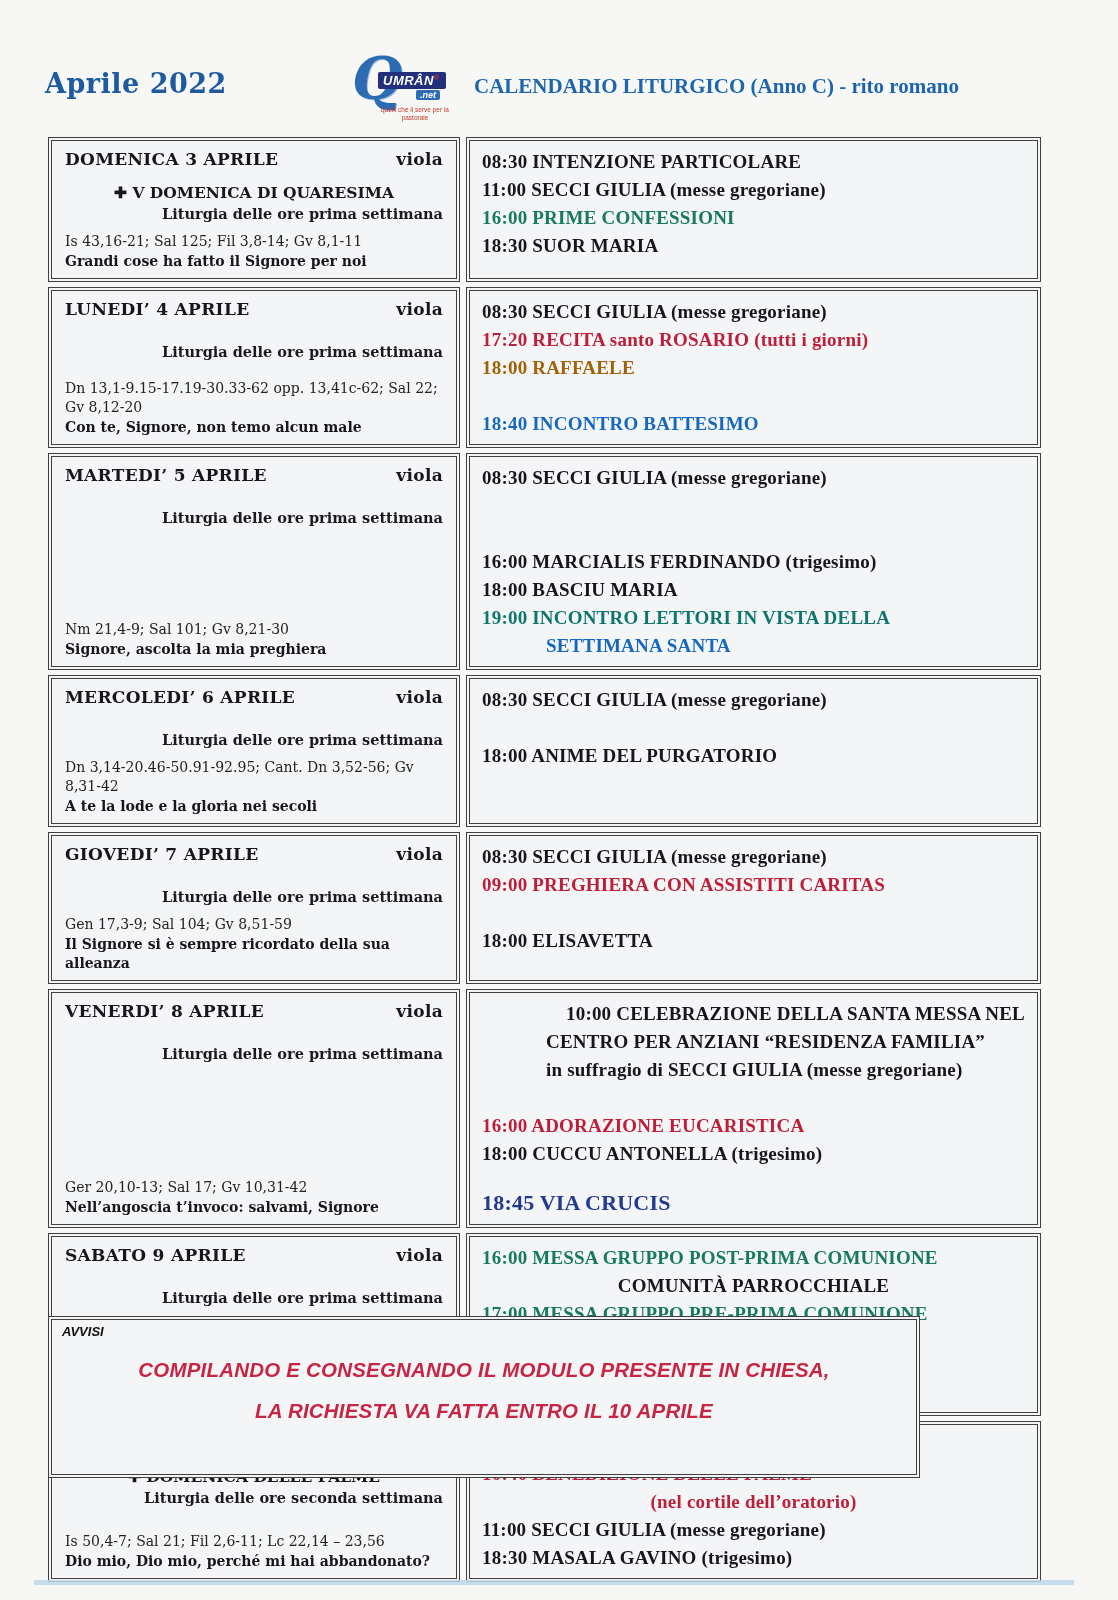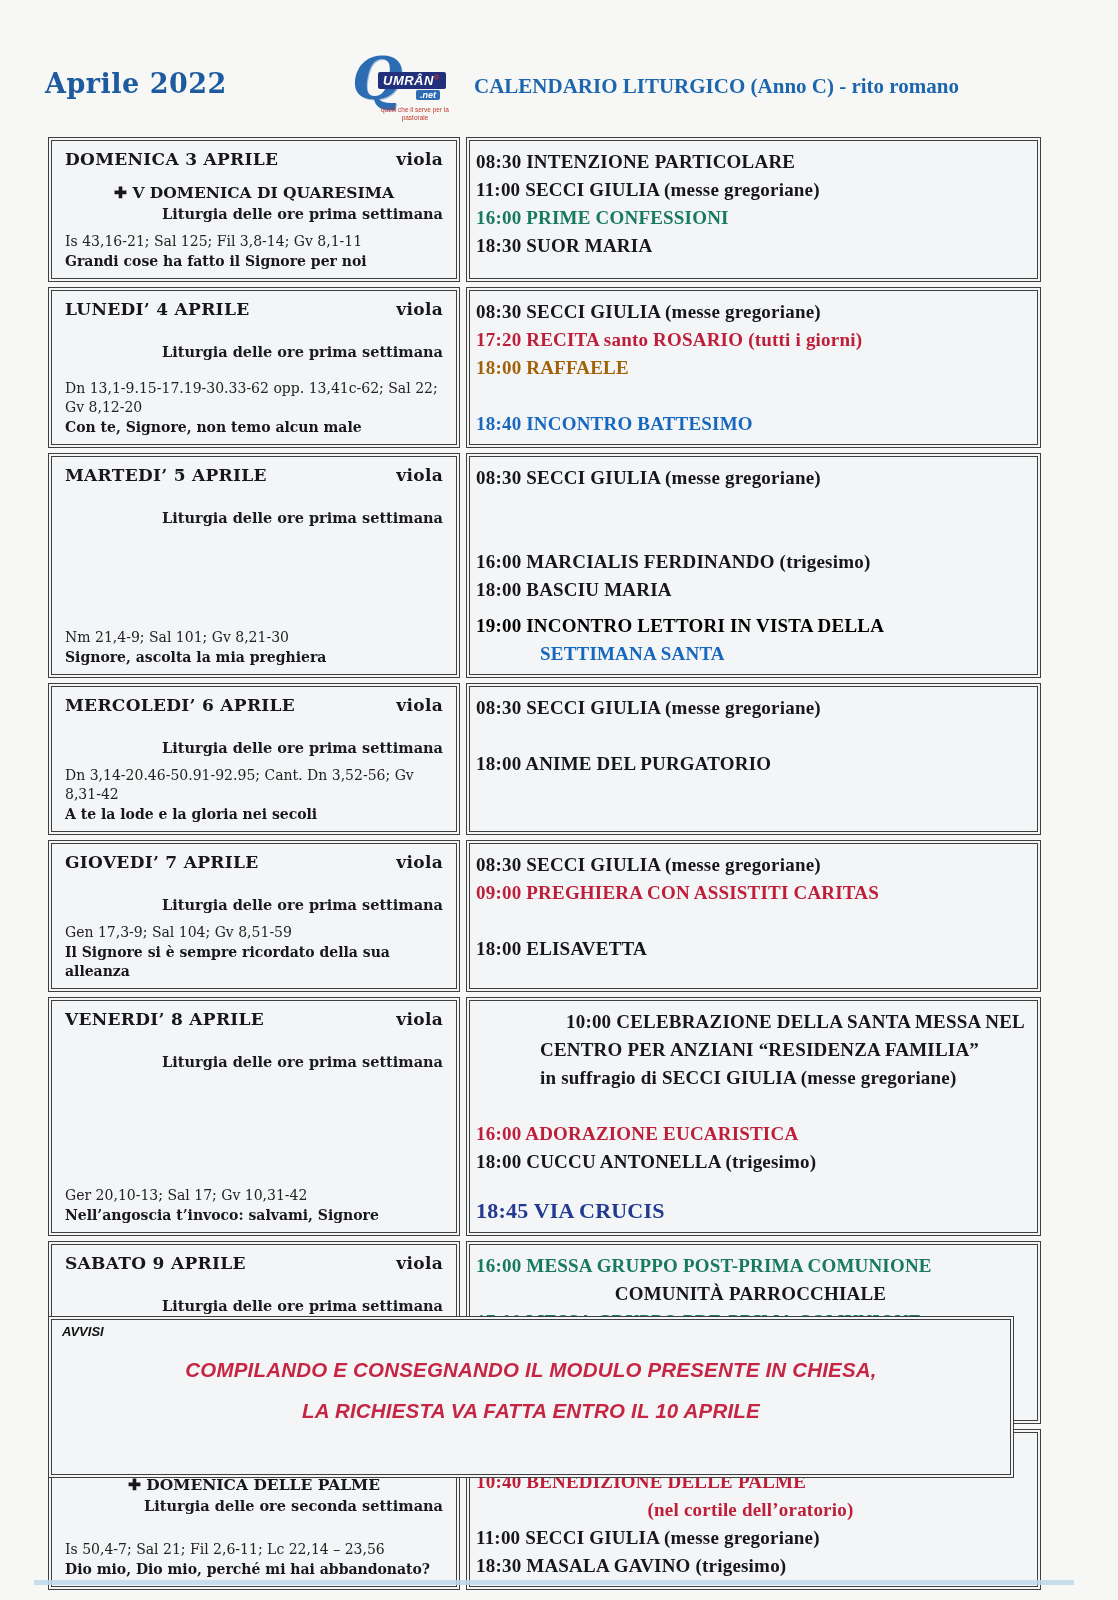--- a/index.html
+++ b/index.html
@@ -60,21 +60,21 @@
   .row{display:grid;grid-template-columns:412px 1fr;column-gap:6px;}
   .cell{
     border:4px double #3f3f3f;
     background:#f3f5f7;
     box-sizing:border-box;
   }
   .cell.left{
     padding:8px 13px 7px 13px;
     display:flex;flex-direction:column;
   }
-  .cell.right{padding:7px 12px 6px 6px;}
+  .cell.right{padding:7px 12px 6px 12px;}
 
   .day-head{display:flex;justify-content:space-between;align-items:baseline;}
   .day-name,.day-colorword{
     font-size:17px;font-weight:bold;color:#17171a;letter-spacing:.3px;
   }
   .feast{
     text-align:center;font-weight:bold;font-size:15.5px;color:#17171a;
     margin-top:14px;
   }
   .liturgia{
@@ -94,21 +94,21 @@
     font-family:"Liberation Serif", serif;
     font-weight:bold;font-size:19px;line-height:28px;
     color:#17171a;letter-spacing:.2px;
   }
   .ev.center{text-align:center;}
   .ev.indent{padding-left:64px;}
   .ev.big{font-size:22px;line-height:30px;}
 
   
   .avvisi{
-    position:absolute;left:48px;top:1316px;width:966px;min-height:162px;
+    position:absolute;left:48px;top:1316px;width:872px;min-height:162px;
     border:4px double #3f3f3f;background:#f3f5f7;box-sizing:border-box;
     padding:4px 10px 14px 10px;
   }
   .avvisi-label{
     font-family:"Liberation Sans", sans-serif;
     font-weight:bold;font-style:italic;font-size:13px;color:#111;
   }
   .avvisi-lines{margin-top:10px;}
   .avvisi-line{
     font-family:"Liberation Sans", sans-serif;
@@ -185,21 +185,21 @@
           </div>
           <div class="liturgia solo">Liturgia delle ore prima settimana</div>
           <div class="left-spacer"></div>
           <div class="readings">Nm 21,4-9; Sal 101; Gv 8,21-30</div>
           <div class="response">Signore, ascolta la mia preghiera</div>
         </div>
         <div class="cell right">
           <div class="ev" style="color: rgb(23, 23, 26);">08:30 SECCI GIULIA (messe gregoriane)</div>
           <div class="ev" style="color: rgb(23, 23, 26); margin-top: 56px;">16:00 MARCIALIS FERDINANDO (trigesimo)</div>
           <div class="ev" style="color: rgb(23, 23, 26);">18:00 BASCIU MARIA</div>
-          <div class="ev" style="color: #000000; margin-top: 8px;">19:00 INCONTRO LETTORI IN VISTA DELLA</div>
+          <div class="ev" style="color: #0f766e;">19:00 INCONTRO LETTORI IN VISTA DELLA</div>
           <div class="ev indent" style="color: rgb(22, 104, 191);">SETTIMANA SANTA</div>
         </div>
       </div>
       <div class="row" style="min-height: 123px;">
         <div class="cell left">
           <div class="day-head">
             <span class="day-name">MERCOLEDI’ 6 APRILE</span>
             <span class="day-colorword">viola</span>
           </div>
           <div class="liturgia solo">Liturgia delle ore prima settimana</div>

